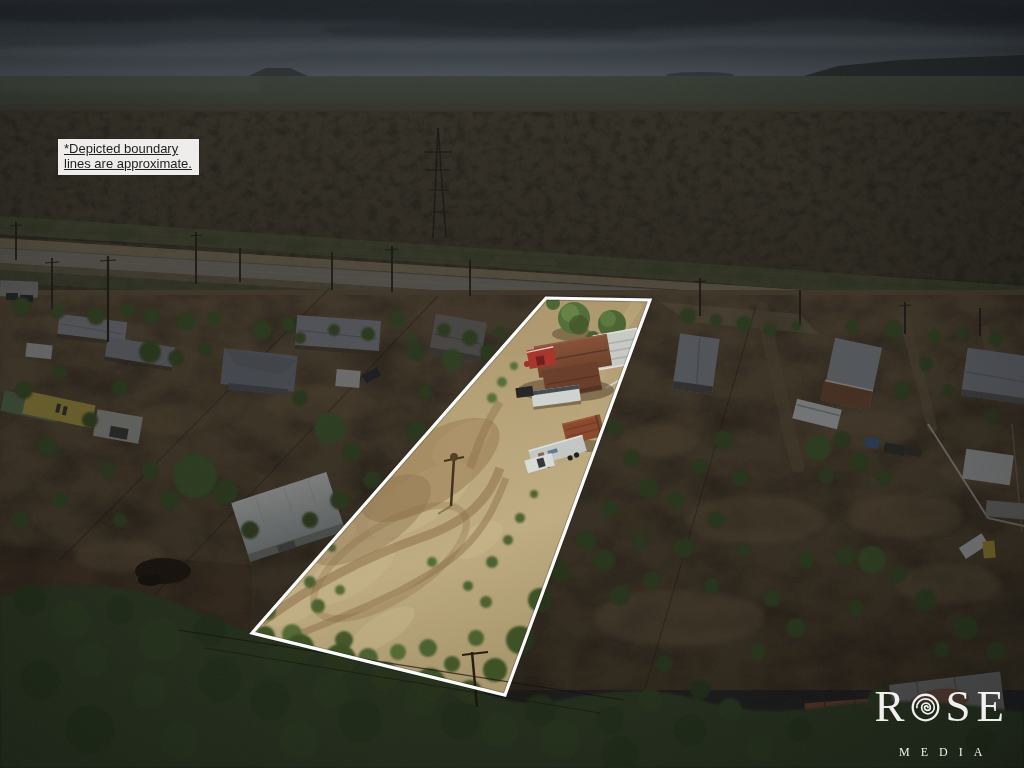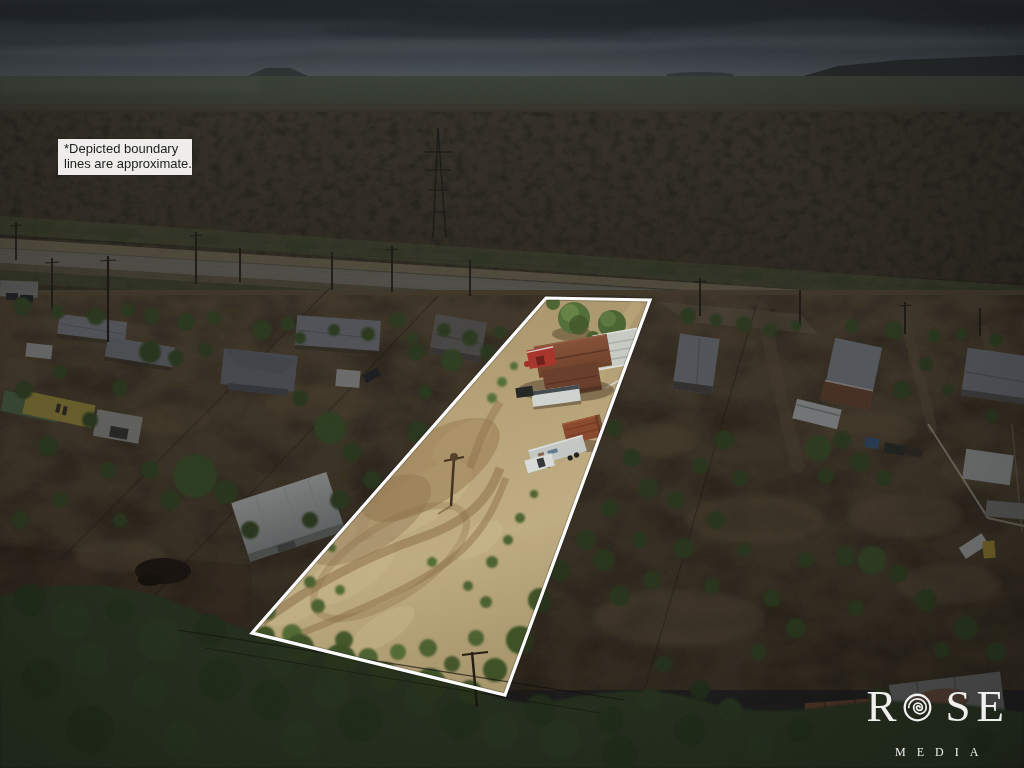--- a/index.html
+++ b/index.html
@@ -1,26 +1,26 @@
 <!DOCTYPE html>
 <html><head>
 <meta charset="utf-8">
 <style>
   html,body{margin:0;padding:0;background:#1d1d1f;}
   .stage{position:relative;width:1024px;height:768px;overflow:hidden;background:#2b2b2b;
          font-family:"Liberation Sans",sans-serif;}
   .stage svg.scene{position:absolute;left:0;top:0;display:block;}
   .disclaimer{position:absolute;left:58px;top:139px;background:#eeedeb;color:#1d1d1d;
-              padding:2px 0 4px 6px;font-size:13px;line-height:15px;box-shadow:0 0 1px rgba(0,0,0,.4);}
+              padding:2px 7px 4px 6px;font-size:13px;line-height:15px;box-shadow:0 0 1px rgba(0,0,0,.4);text-decoration:underline;}
   .disclaimer span{display:block;white-space:nowrap;}
   .watermark{position:absolute;right:14px;bottom:8px;color:#ffffff;opacity:.93;text-align:center;}
   .wm-row{display:flex;align-items:center;justify-content:center;}
   .wm-letter{font-family:"Liberation Serif",serif;font-size:45px;line-height:1;font-weight:400;}
   .wm-prefix{margin-right:4px;letter-spacing:2px;}
-  .wm-suffix{margin-left:12px;letter-spacing:6px;}
+  .wm-suffix{margin-left:4px;letter-spacing:6px;}
   .wm-rose{display:block;margin-top:2px;}
   .wm-sub{font-family:"Liberation Serif",serif;font-size:12px;letter-spacing:11px;margin-top:16px;margin-left:8px;}
 </style>
 </head>
 <body>
 
 <div class="stage">
 <svg class="scene" width="1024" height="768" viewBox="0 0 1024 768">
   <defs>
     <linearGradient id="skyGrad" x1="0" y1="0" x2="0" y2="1">

